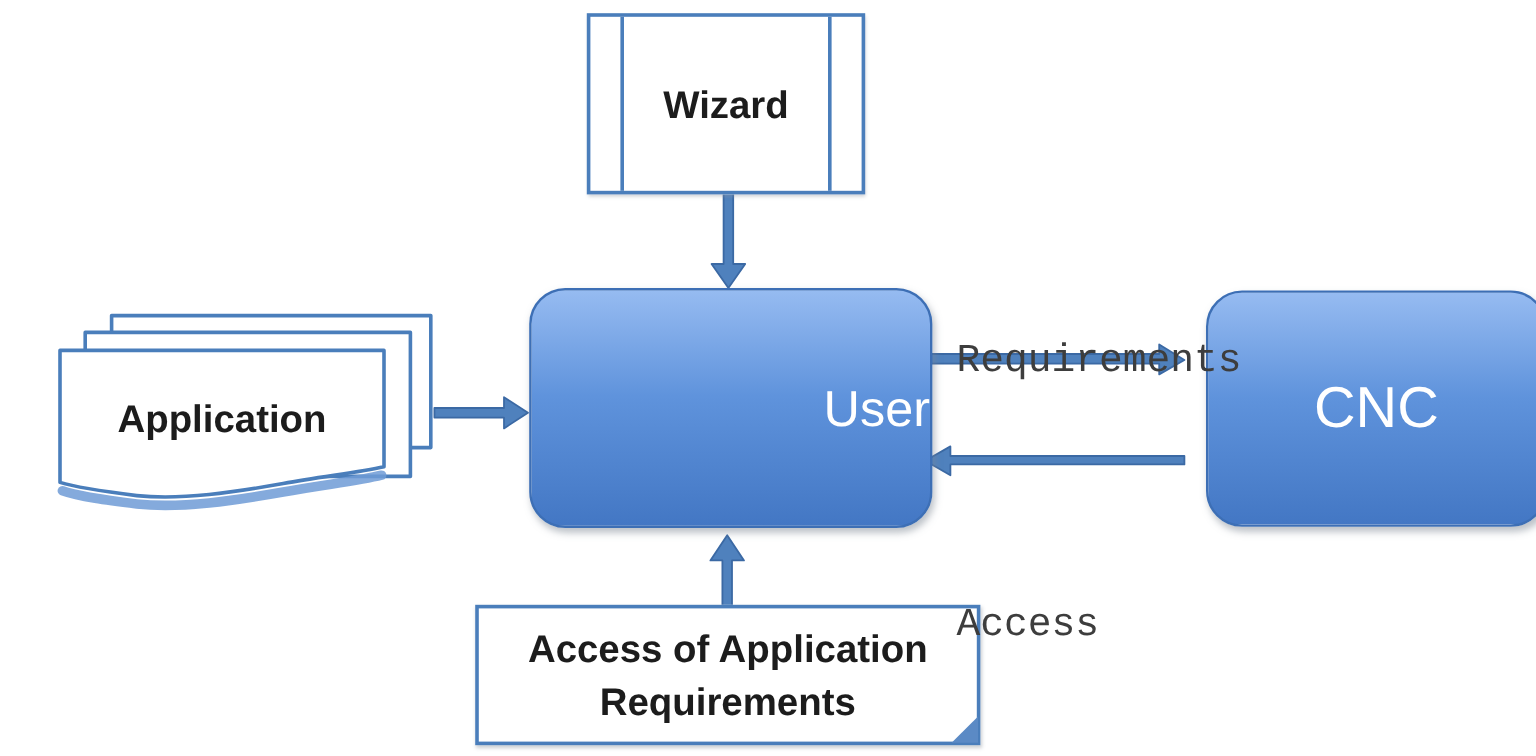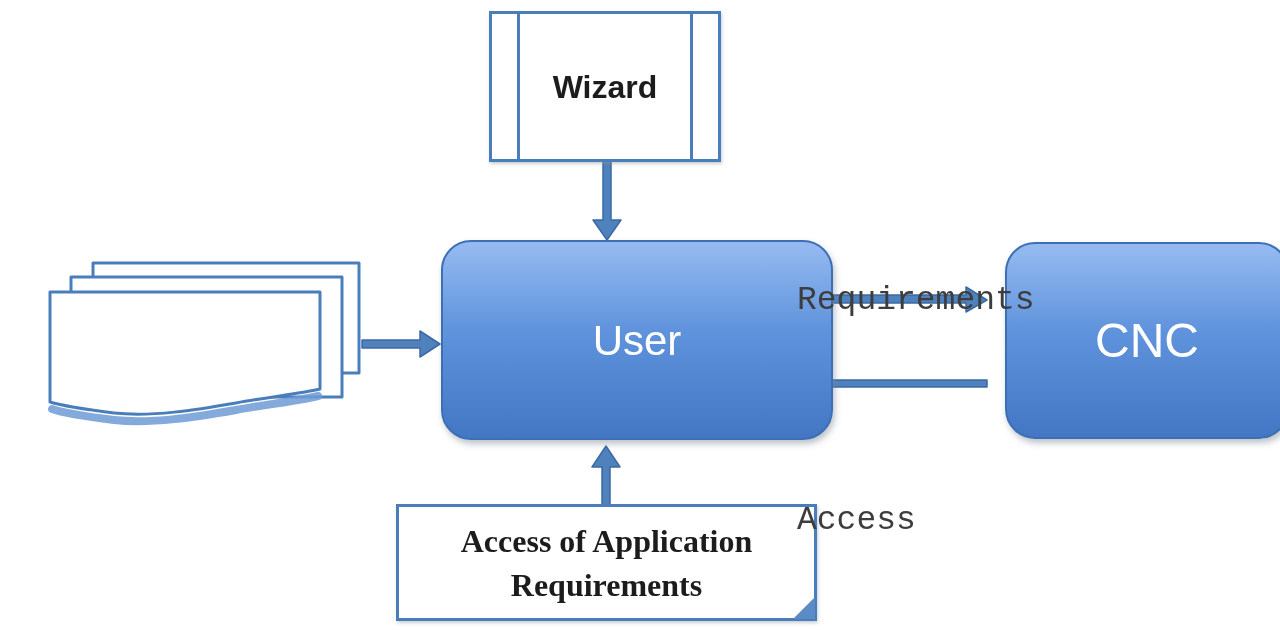--- a/index.html
+++ b/index.html
@@ -21,31 +21,31 @@
   .wizard .vline.r{right:25px;}
   .access{left:396px;top:504px;width:421px;height:117px;}
   .access .fold{
     position:absolute;right:-1px;bottom:-1px;width:0;height:0;
     border-bottom:22px solid #5b8ac5;border-left:22px solid transparent;
   }
   .node-label{
     font-size:32px;line-height:48px;font-weight:600;color:#1c1c1c;text-align:center;
     position:relative;z-index:2;
   }
-  .access .node-label{line-height:44px;font-family:Liberation Serif, serif;}
+  .access .node-label{line-height:44px;}
 
   
   .grad-box{
     position:absolute;border-radius:30px;box-sizing:border-box;
     background:linear-gradient(180deg,#96bbf1 0%,#5f93dc 45%,#4377c4 100%);
     border:2px solid #3d6fb5;
     box-shadow:2px 4px 6px rgba(125,135,148,0.5);
     display:flex;flex-direction:column;align-items:center;justify-content:center;
   }
-  .ui{left:441px;top:240px;width:392px;height:200px;}
+  .ui{left:441px;top:240px;width:336px;height:200px;align-items:flex-end;}
   .cnc{left:987px;top:242px;width:284px;height:197px;margin-left:18px;}
   .grad-label{color:#ffffff;font-weight:400;text-align:center;}
   .ui .grad-label{font-size:42px;line-height:59px;}
   .cnc .grad-label{font-size:48px;line-height:50px;}
 
   
   .templates-label{
     position:absolute;left:50px;top:294px;width:270px;height:110px;
     display:flex;flex-direction:column;align-items:center;justify-content:center;
   }
@@ -84,20 +84,21 @@
     <polygon class="arrow" points="987,380 792,380 792,372 771,384 792,396 792,387 987,387"></polygon>
   </svg>
 
   <div class="flat-box wizard">
     <div class="vline l"></div>
     <div class="vline r"></div>
     <div class="node-label">Wizard</div>
   </div>
 
   <div class="templates-label">
+    <div class="node-label">Application</div>
   </div>
 
   <div class="grad-box ui">
     <div class="grad-label">User</div>
   </div>
 
   <div class="grad-box cnc">
     <div class="grad-label">CNC</div>
   </div>
 

